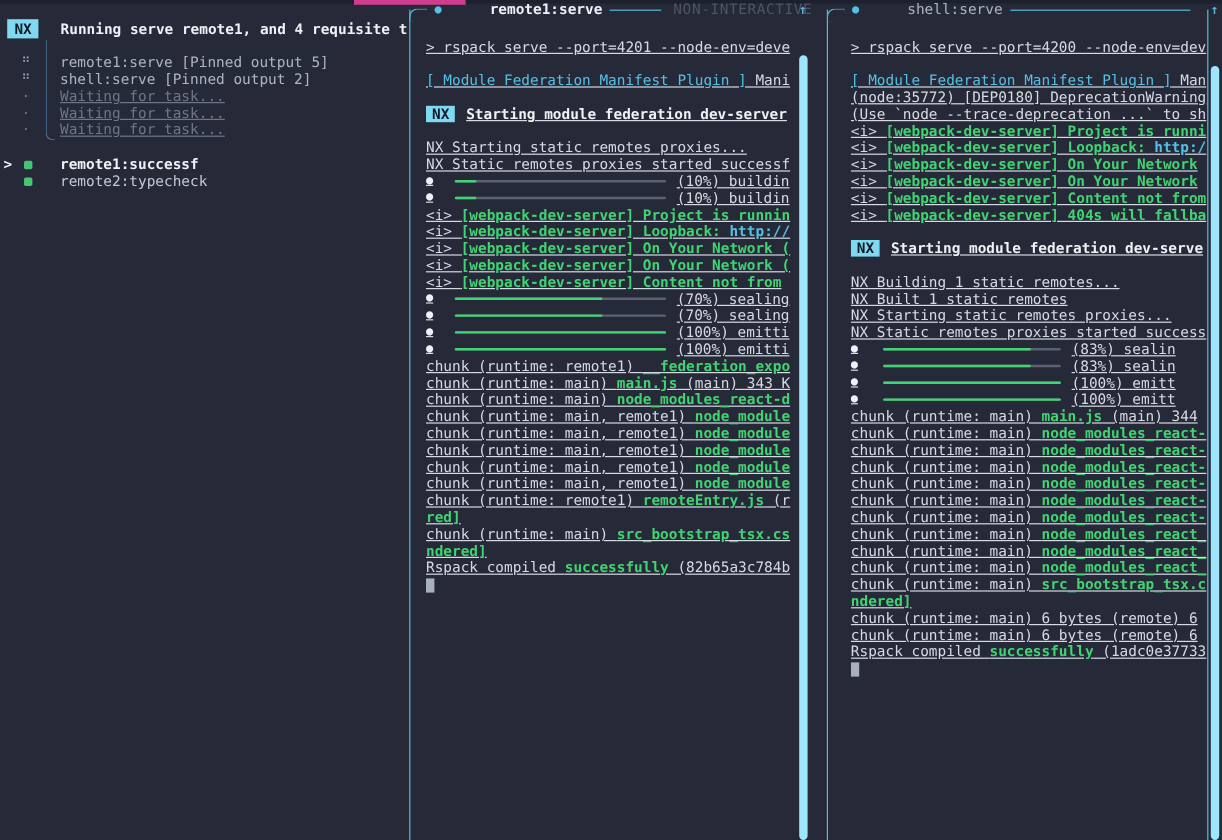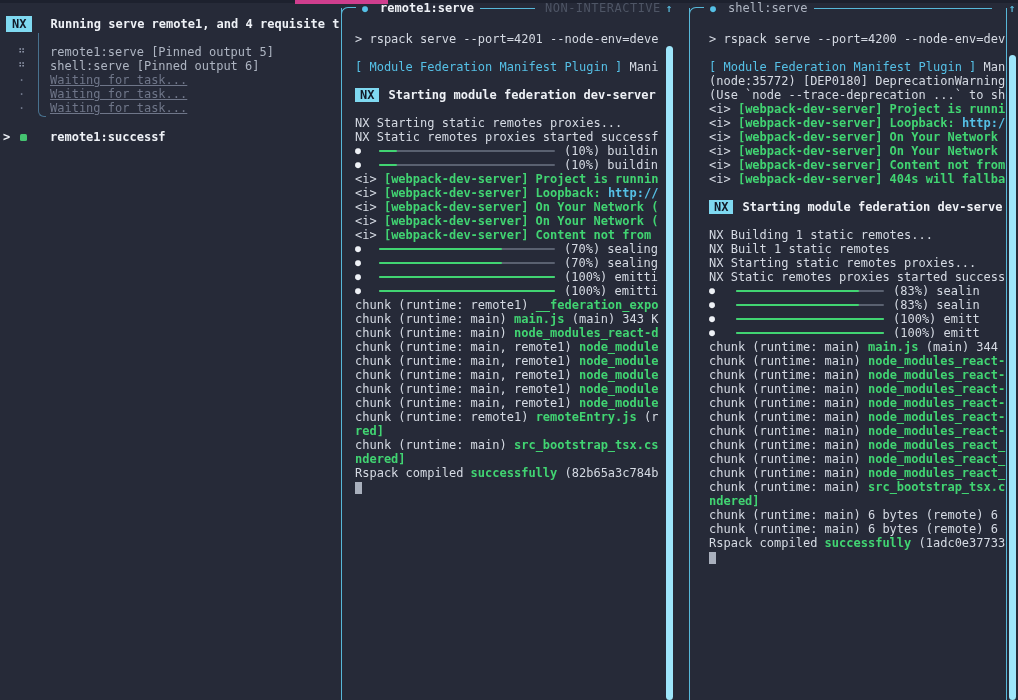--- a/index.html
+++ b/index.html
@@ -42,28 +42,28 @@
   
   .pane{position:absolute;top:8px;bottom:0;border-left:1px solid var(--border);}
   .pane::before{content:"";position:absolute;top:-1px;left:-1px;width:14px;height:10px;
                 border-top:1px solid var(--border);border-left:1px solid var(--border);
                 border-top-left-radius:7px;}
   .pane-middle{left:341px;width:336px;}
   .pane-right{left:689px;width:318px;border-right:1px solid var(--border);}
   .pane-header{position:absolute;top:-8px;left:0;right:0;height:16px;display:flex;
                align-items:center;padding-left:20px;white-space:pre;}
   .pane-dot{color:var(--cyan);font-size:10px;margin-right:12px;}
-  .pane-title{font-weight:bold;}
+  .pane-title{font-weight:bold;margin-left:28px;}
   .title-bright{color:var(--text-bright);}
   .title-gray{color:var(--text-gray);font-weight:normal;}
   .hline{height:1px;background:var(--border);margin-left:6px;}
   .hline-fixed{width:55px;}
   .hline-grow{flex:1;margin-right:14px;}
   .mode-label{margin-left:10px;color:var(--text-faint);letter-spacing:.5px;}
-  .pane-body{margin-top:10px;overflow:hidden;white-space:pre;}
+  .pane-body{margin-top:10px;overflow:hidden;white-space:pre;text-decoration:underline;}
   .pane-middle .pane-body{padding-left:13px;}
   .pane-right  .pane-body{padding-left:19px;}
   .line{height:14px;line-height:14px;overflow:hidden;}
   .s-w{color:var(--text);}
   .s-b{color:var(--text-bright);font-weight:bold;}
   .s-g{color:var(--green);font-weight:bold;}
   .s-c{color:var(--cyan);}
   .s-cb{color:var(--cyan);font-weight:bold;}
   .bar-line{display:flex;align-items:center;}
   .bar-dot{color:var(--text-bright);font-size:10px;width:14px;}
@@ -93,27 +93,28 @@
   <div class="pink-indicator"></div>
 
   <aside class="task-list">
     <div class="tl-header">
       <span class="nx-badge">NX</span>
       <span class="tl-title">Running serve remote1, and 4 requisite ta</span>
     </div>
     <div class="tree-guide"></div>
     <div class="tl-running" id="running-tasks">
         <div class="task-row"><span class="t-icon icon-spinner">⠛</span><span class="lbl-running">remote1:serve [Pinned output 5]</span></div>
-        <div class="task-row"><span class="t-icon icon-spinner">⠛</span><span class="lbl-running">shell:serve [Pinned output 6]</span></div>
+        <div class="task-row"><span class="t-icon icon-spinner">⠛</span><span class="lbl-running">shell:serve [Pinned output 2]</span></div>
         <div class="task-row"><span class="t-icon icon-waiting">·</span><span class="lbl-waiting">Waiting for task...</span></div>
         <div class="task-row"><span class="t-icon icon-waiting">·</span><span class="lbl-waiting">Waiting for task...</span></div>
         <div class="task-row"><span class="t-icon icon-waiting">·</span><span class="lbl-waiting">Waiting for task...</span></div>
       </div>
     <div class="tl-done" id="done-tasks">
         <div class="task-row"><span class="sel-arrow">&gt;</span><span class="t-icon"><span class="icon-square"></span></span><span class="lbl-selected">remote1:successf</span></div>
+        <div class="task-row"><span class="t-icon"><span class="icon-square"></span></span><span class="lbl-done">remote2:typecheck</span></div>
       </div>
   </aside>
 
   <section class="pane pane-middle">
     <div class="pane-header">
       <span class="pane-dot">●</span>
       <span class="pane-title title-bright">remote1:serve</span>
       <span class="hline hline-fixed"></span>
       <span class="mode-label">NON-INTERACTIVE</span>
     </div>

